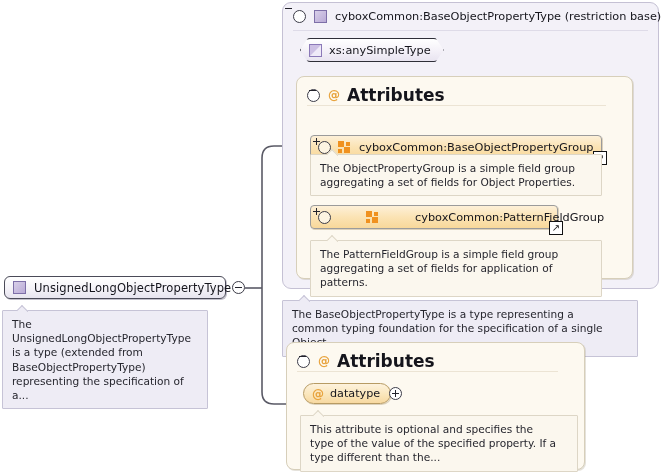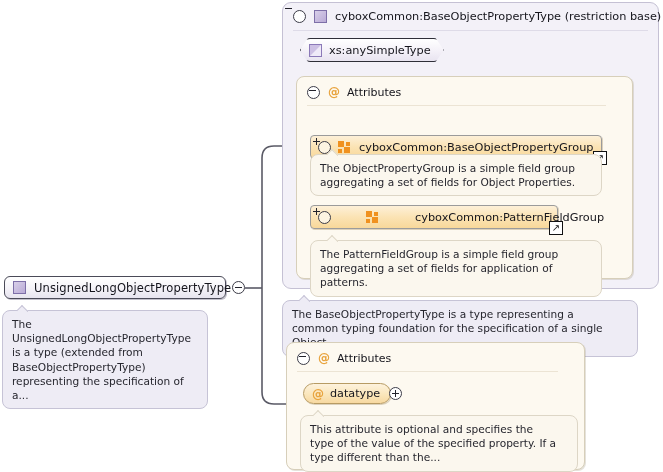--- a/index.html
+++ b/index.html
@@ -92,21 +92,21 @@
     height: 7px;
     background: #23232c;
   }
   .node-toggle { left: 232px; top: 281px; }
 
   
   .bubble {
     position: absolute;
     box-sizing: border-box;
     border: 1px solid #bdbdcb;
-    border-radius: 8px;
+    border-radius: 1px;
     padding: 6px 20px 6px 9px;
     font-size: 10.6px;
     line-height: 14.2px;
     color: #26262e;
   }
   .bubble.violet {
     background: #eeecf5;
     border-color: #c6c3d6;
   }
   .bubble.cream {
@@ -256,22 +256,23 @@
     align-items: center;
   }
   .attr-header .toggle { position: static; margin-right: 8px; flex: none; }
   .at-glyph {
     color: #e8a33d;
     font-size: 12px;
     margin-right: 7px;
     font-weight: bold;
   }
   .attr-title {
-    font-size: 11px;
+    font-size: 17px;
     color: #15151c;
+    font-weight: bold;
   }
   .attr-divider {
     position: absolute;
     left: 10px;
     right: 26px;
     top: 28px;
     height: 1px;
     background: #ece4d4;
   }
 

